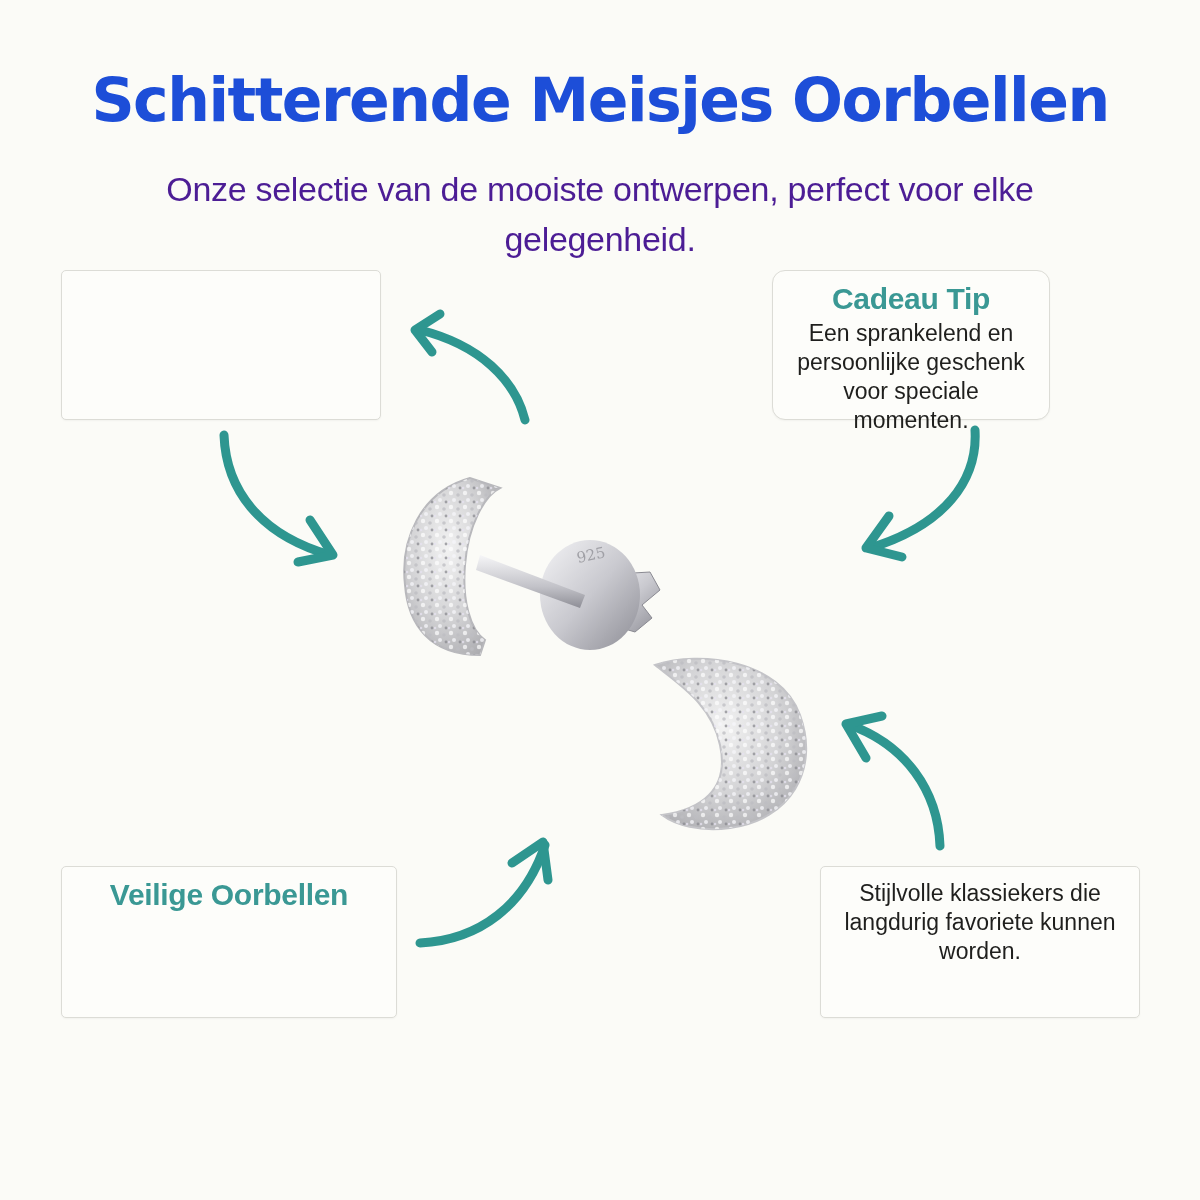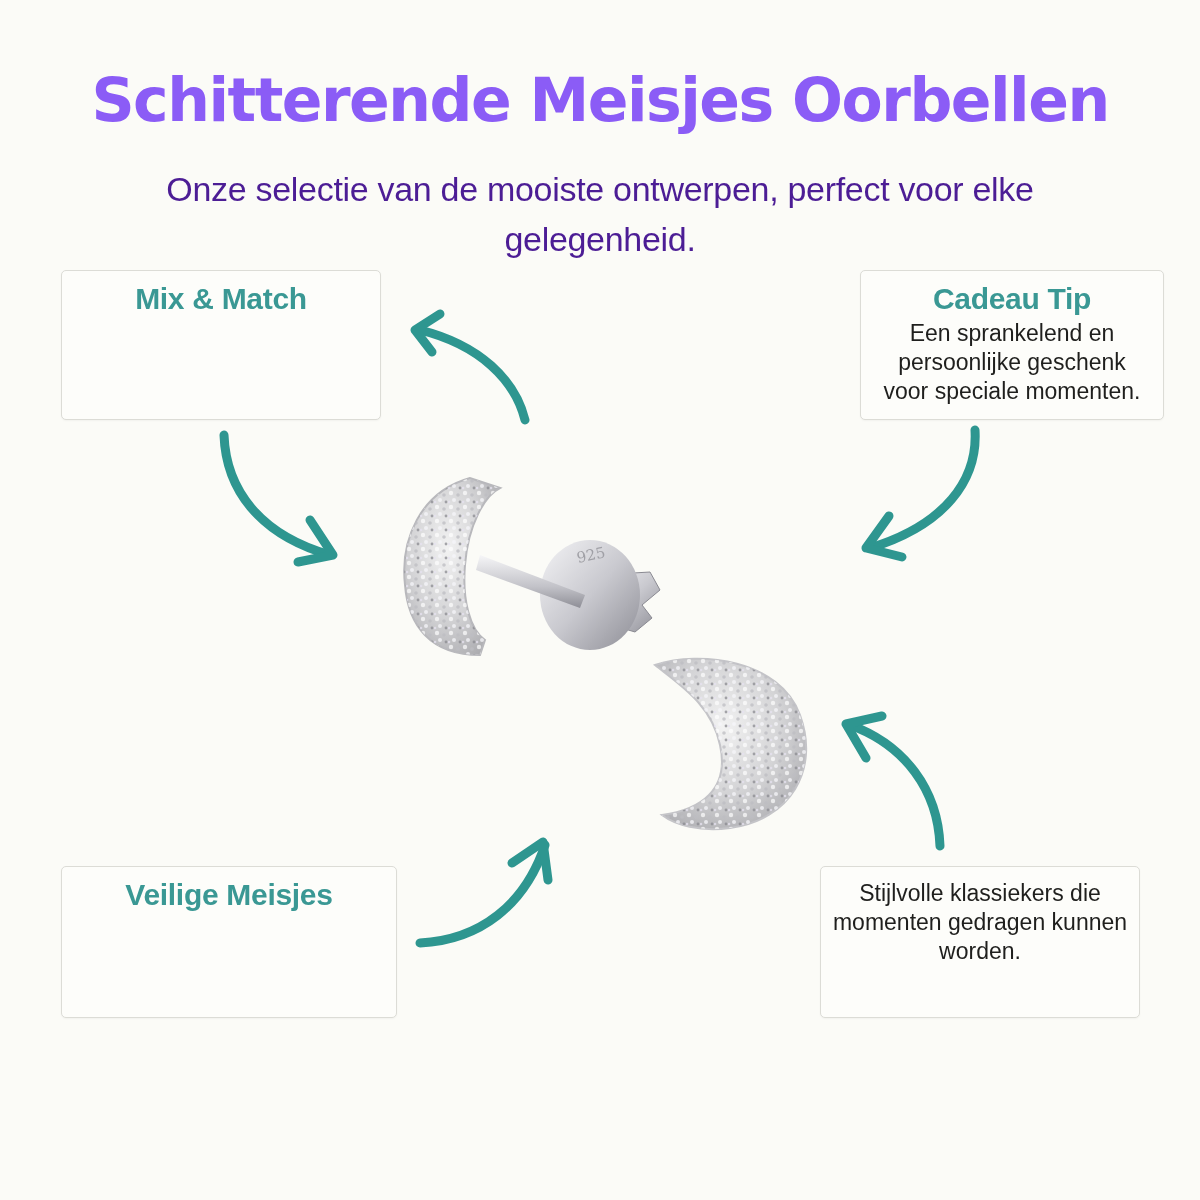--- a/index.html
+++ b/index.html
@@ -7,21 +7,21 @@
   body {
     background: #fbfbf7;
     font-family: "Liberation Sans", "DejaVu Sans", sans-serif;
     position: relative;
     color: #1d1d1b;
   }
   .title {
     position: absolute; left: 0; top: 70px; width: 1200px;
     text-align: center; font-family: "DejaVu Sans", sans-serif;
     font-weight: bold; font-size: 60px; letter-spacing: -1.5px;
-    color: #8b5cf6; line-height: 1;
+    color: #1d4ed8; line-height: 1;
   }
   .subtitle {
     position: absolute; left: 110px; top: 164px; width: 980px;
     text-align: center; font-size: 34px; line-height: 50px;
     color: #4c1d95; font-family: "Liberation Sans", sans-serif;
     letter-spacing: -0.3px;
   }
   .card {
     position: absolute; background: #fdfdfa;
     border: 1.5px solid #dcdcd6; border-radius: 5px;
@@ -29,48 +29,47 @@
     box-shadow: 0 1px 2px rgba(0,0,0,0.04);
   }
   .card-title {
     font-weight: bold; font-size: 30px; color: #3a9894;
     line-height: 36px; letter-spacing: -0.3px;
   }
   .card-body {
     font-size: 23px; line-height: 29px; color: #1f1f1d; margin-top: 2px;
   }
   #card-mix    { left: 61px;  top: 270px; width: 320px; height: 150px; }
-  #card-cadeau { left: 860px; top: 270px; width: 304px; height: 150px; }
+  #card-cadeau { left: 772px; top: 270px; width: 278px; height: 150px; border-radius: 13px; }
   #card-veilig { left: 61px;  top: 866px; width: 336px; height: 152px; }
   #card-tijd   { left: 820px; top: 866px; width: 320px; height: 152px; }
 
   svg.overlay { position: absolute; left: 0; top: 0; width: 1200px; height: 1200px; pointer-events: none; }
   .arrow path { fill: none; stroke: #2e9690; stroke-width: 9; stroke-linecap: round; stroke-linejoin: round; }
 </style>
 </head>
 <body>
 
 <div class="title">Schitterende Meisjes Oorbellen</div>
 <div class="subtitle">Onze selectie van de mooiste ontwerpen, perfect voor elke gelegenheid.</div>
 
 <div class="card" id="card-mix">
-  <div class="card-title">Mix &amp; Match</div>
 </div>
 
 <div class="card" id="card-cadeau">
   <div class="card-title">Cadeau Tip</div>
   <div class="card-body" style="padding:0 22px;">Een sprankelend en persoonlijke geschenk voor speciale momenten.</div>
 </div>
 
 <div class="card" id="card-veilig">
-  <div class="card-title">Veilige Meisjes</div>
+  <div class="card-title">Veilige Oorbellen</div>
 </div>
 
 <div class="card" id="card-tijd">
-  <div class="card-body" style="padding:0 6px;">Stijlvolle klassiekers die momenten gedragen kunnen worden.</div>
+  <div class="card-body" style="padding:0 6px;">Stijlvolle klassiekers die langdurig favoriete kunnen worden.</div>
 </div>
 
 <svg class="overlay" viewBox="0 0 1200 1200" xmlns="http://www.w3.org/2000/svg">
   <defs>
     <radialGradient id="glitter" cx="45%" cy="40%" r="70%">
       <stop offset="0%" stop-color="#f2f2f2"></stop>
       <stop offset="55%" stop-color="#d4d4d6"></stop>
       <stop offset="100%" stop-color="#a9a9ad"></stop>
     </radialGradient>
     <linearGradient id="metal" x1="0" y1="0" x2="1" y2="1">

